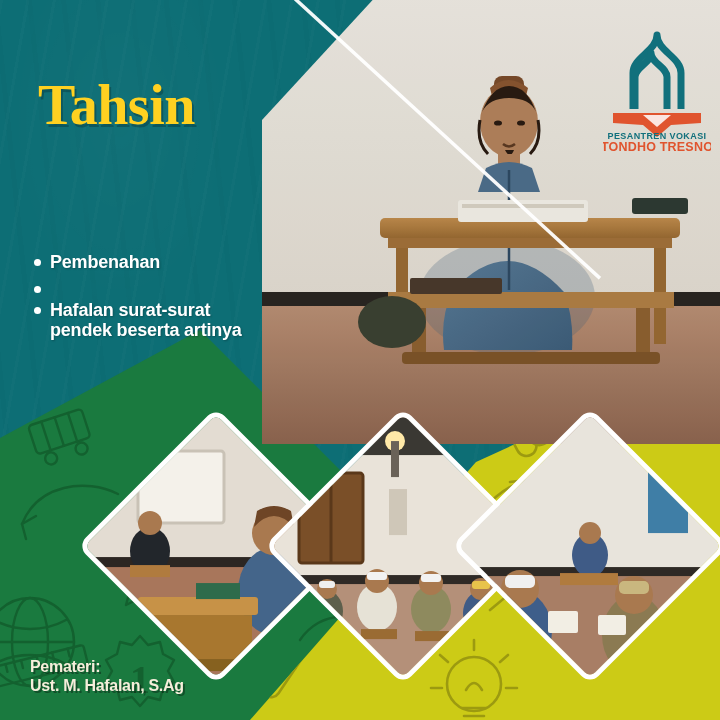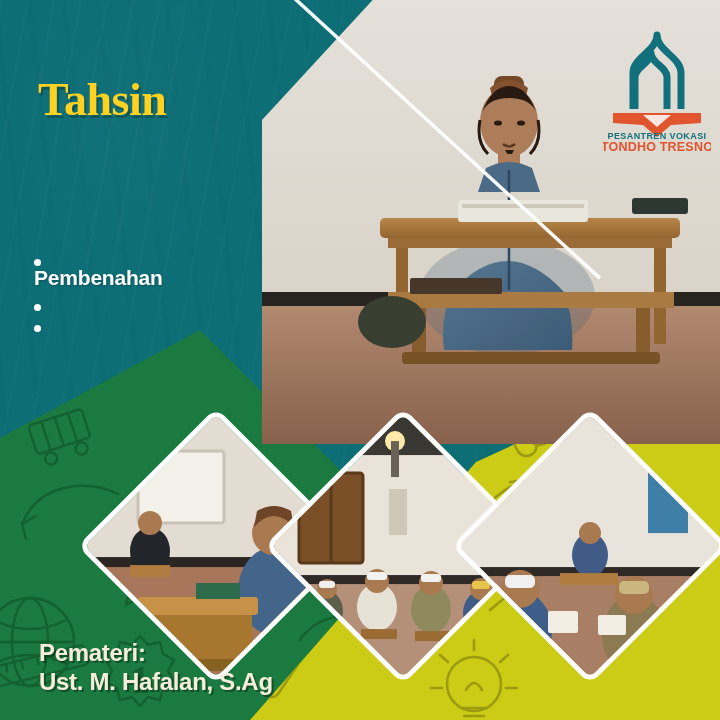--- a/index.html
+++ b/index.html
@@ -37,54 +37,53 @@
     position:absolute;left:236px;top:-20px;width:300px;height:470px;
     transform:rotate(-47.5deg);transform-origin:0 0;
   }
 
   .photo{position:absolute;inset:0;}
 
   
   .title{
     position:absolute;left:38px;top:78px;z-index:7;
     color:#FFD121;font-family:"Liberation Serif", serif;
-    font-weight:bold;font-size:46px;line-height:.97;letter-spacing:-.5px;
+    font-weight:bold;font-size:56px;line-height:.97;letter-spacing:-.5px;
     text-shadow:2px 3px 0 rgba(0,0,0,.22);
   }
   .title div{white-space:nowrap;}
 
   
   .bullets{position:absolute;left:34px;top:252px;z-index:7;width:300px;}
   .bullet{
     display:flex;align-items:flex-start;color:#ffffff;
-    font-size:21px;font-weight:bold;line-height:1.12;margin-bottom:7px;
+    font-size:18px;font-weight:bold;line-height:1.12;margin-bottom:7px;
     text-shadow:1px 1px 2px rgba(0,0,0,.25);
-    flex-direction:column;
   }
   .bullet .dot{flex:0 0 auto;margin:7px 9px 0 0;width:7px;height:7px;border-radius:50%;background:#fff;}
   .bullet .txt{letter-spacing:-.2px;}
 
   
   .dia{
     position:absolute;width:196px;height:196px;
     transform:rotate(45deg);overflow:hidden;
     border:5px solid #ffffff;border-radius:12px;
   }
   .dia .inner{position:absolute;inset:-40px;transform:rotate(-45deg);}
   .dia1{left:118px;top:448px;}
   .dia2{left:305px;top:448px;}
   .dia3{left:492px;top:448px;}
 
   
   .logo{position:absolute;left:603px;top:21px;width:108px;height:132px;z-index:9;}
 
   
   .footer{
-    position:absolute;left:39px;bottom:24px;z-index:9;
-    color:#F6EEDB;font-weight:bold;font-size:24px;line-height:1.18;
+    position:absolute;left:30px;bottom:24px;z-index:9;
+    color:#F6EEDB;font-weight:bold;font-size:16px;line-height:1.18;
     text-shadow:2px 2px 0 rgba(0,0,0,.35);letter-spacing:-.3px;
   }
 </style>
 </head>
 <body>
 
 <div id="poster">
 
   <div class="bg-teal"></div>
   <div class="bg-teal-texture"></div>
@@ -366,20 +365,24 @@
       <span class="dot"></span>
       <span class="txt">
         <span>Pembenahan</span><br>
       </span>
     </div>
     <div class="bullet">
       <span class="dot"></span>
     </div>
     <div class="bullet">
       <span class="dot"></span>
+      <span class="txt">
+        <span>Hafalan surat-surat</span><br>
+        <span>pendek beserta artinya</span>
+      </span>
     </div>
   </div>
 
   <div class="logo">
     <svg width="108" height="132" viewBox="0 0 108 132">
       <g fill="none" stroke="#11707C" stroke-width="7" stroke-linejoin="round">
         <path d="M10 84 V48 C10 32 34 26 34 10 C34 26 58 32 58 48 V84" transform="translate(20,4)"></path>
         <path d="M28 84 V52 C28 42 44 38 44 28 C44 38 60 42 60 52 V84" transform="translate(4,4)"></path>
       </g>
       <g>

